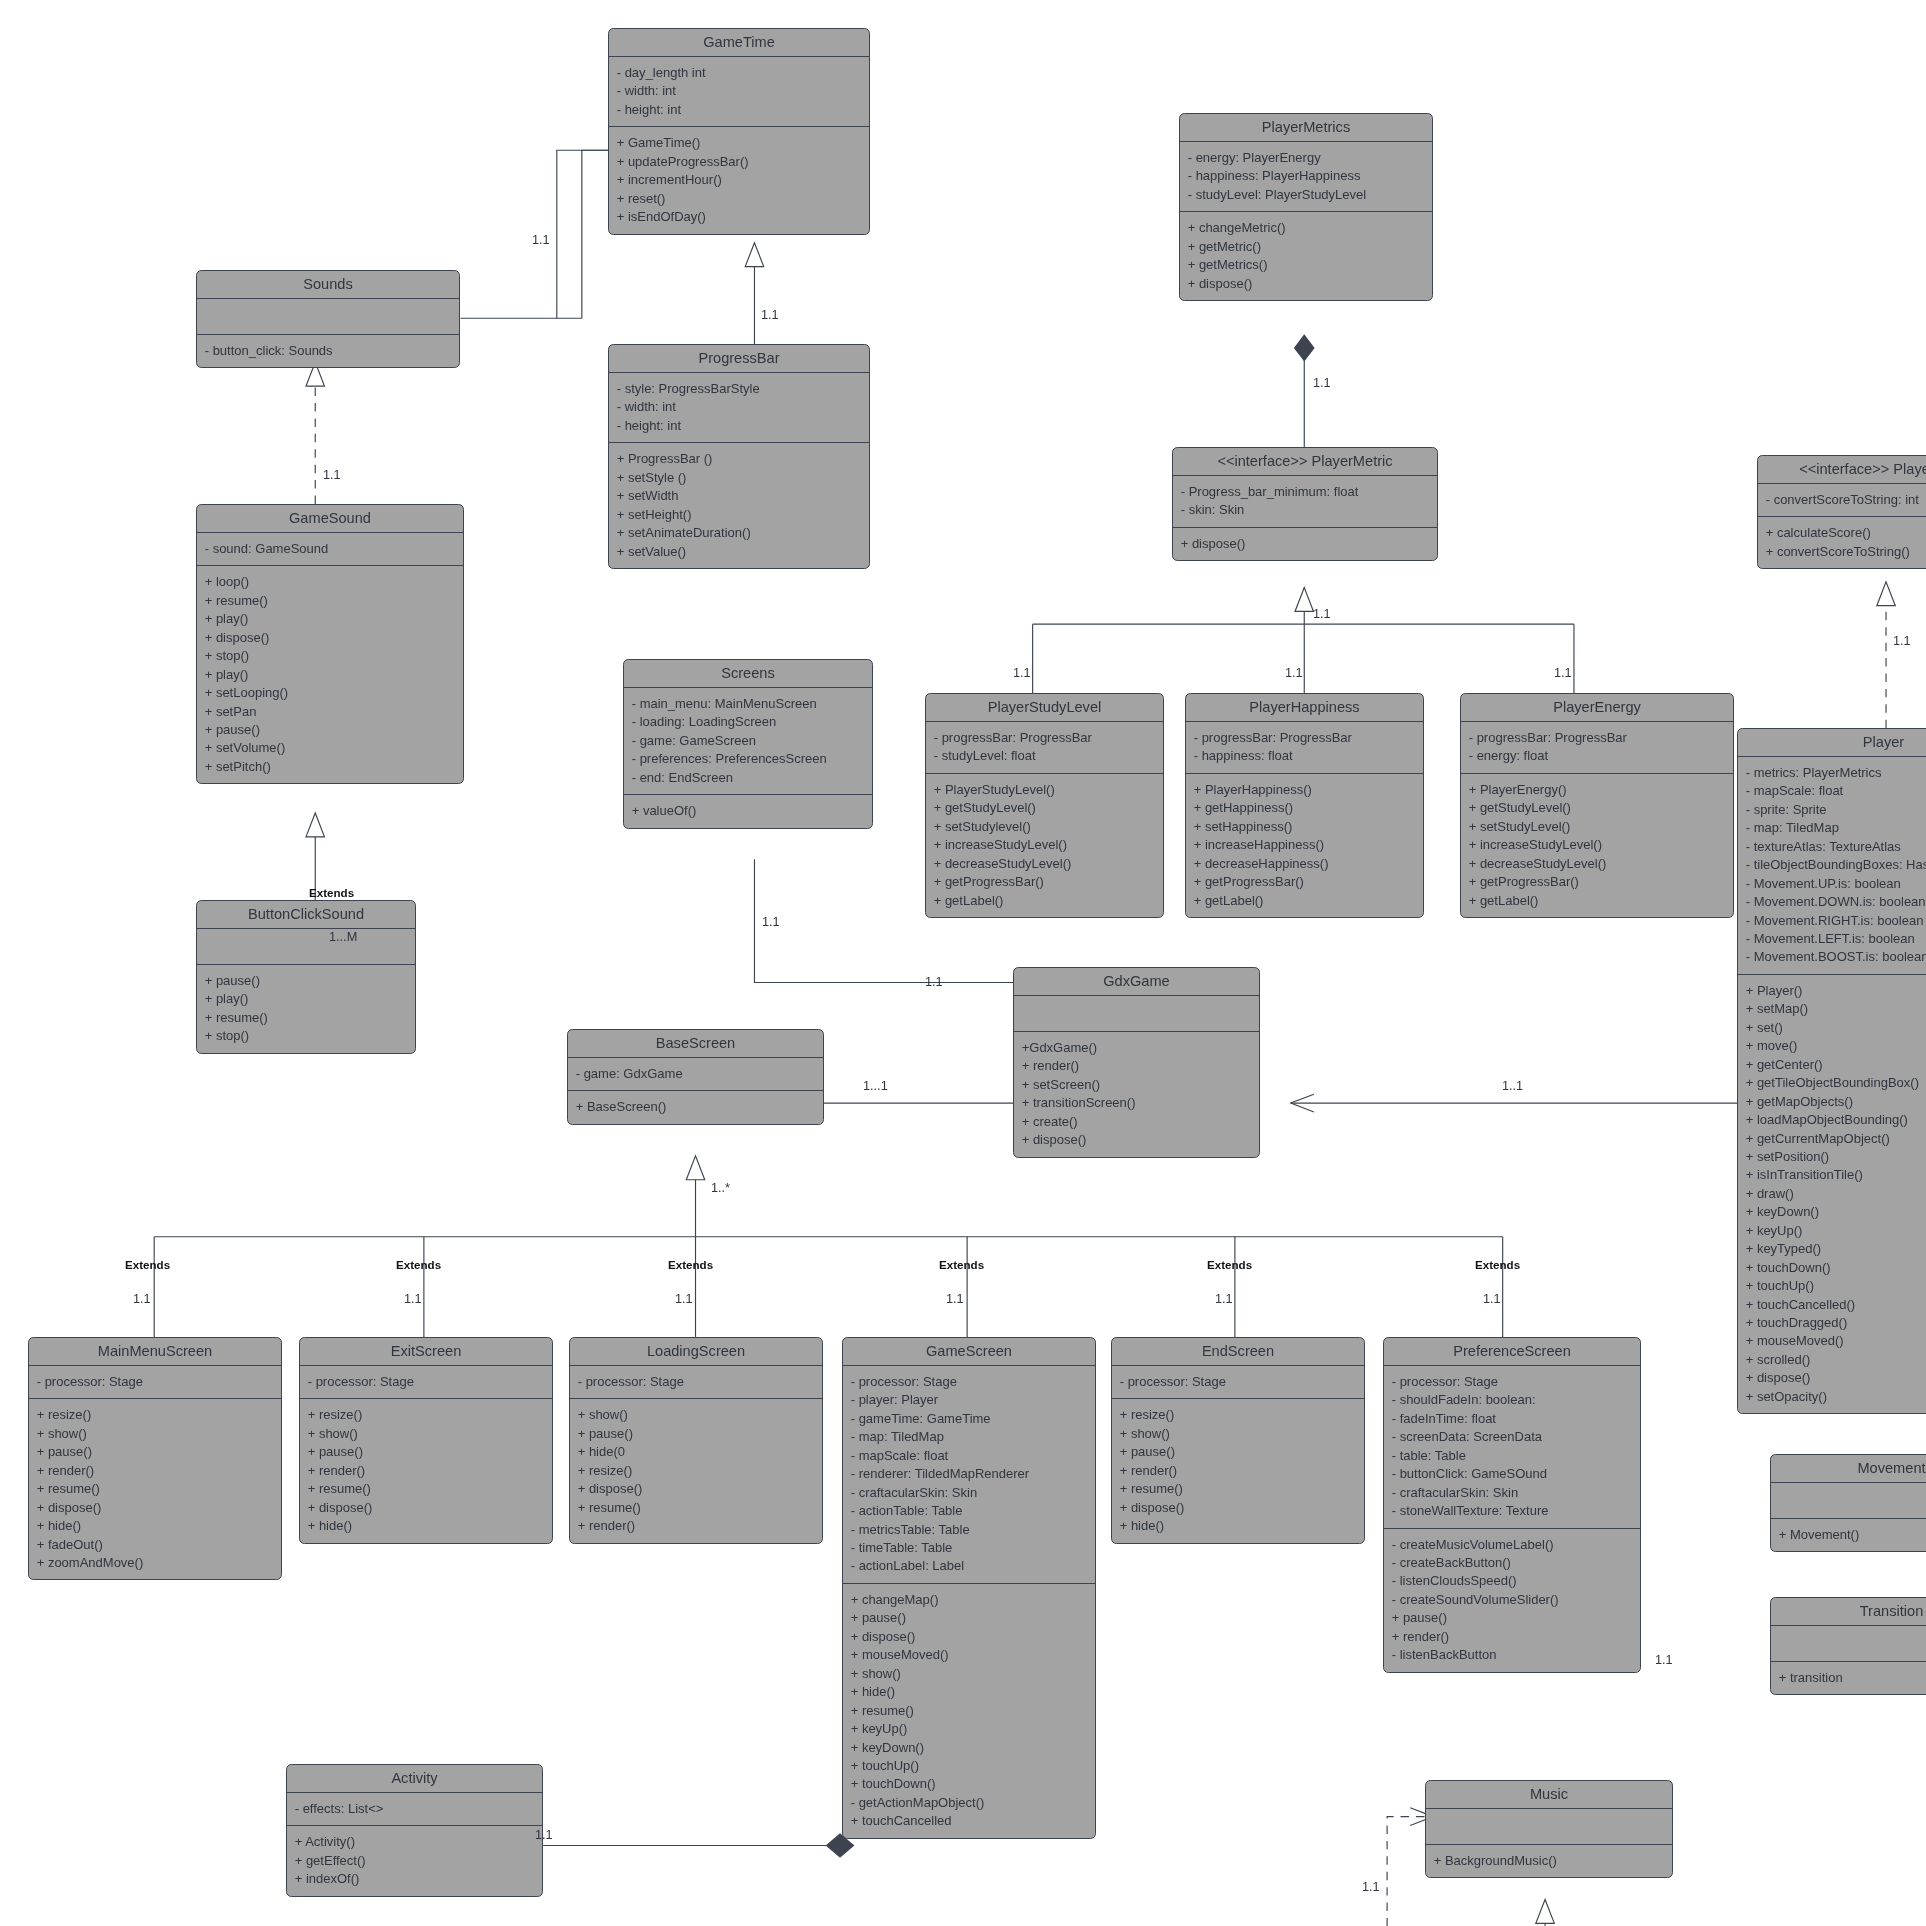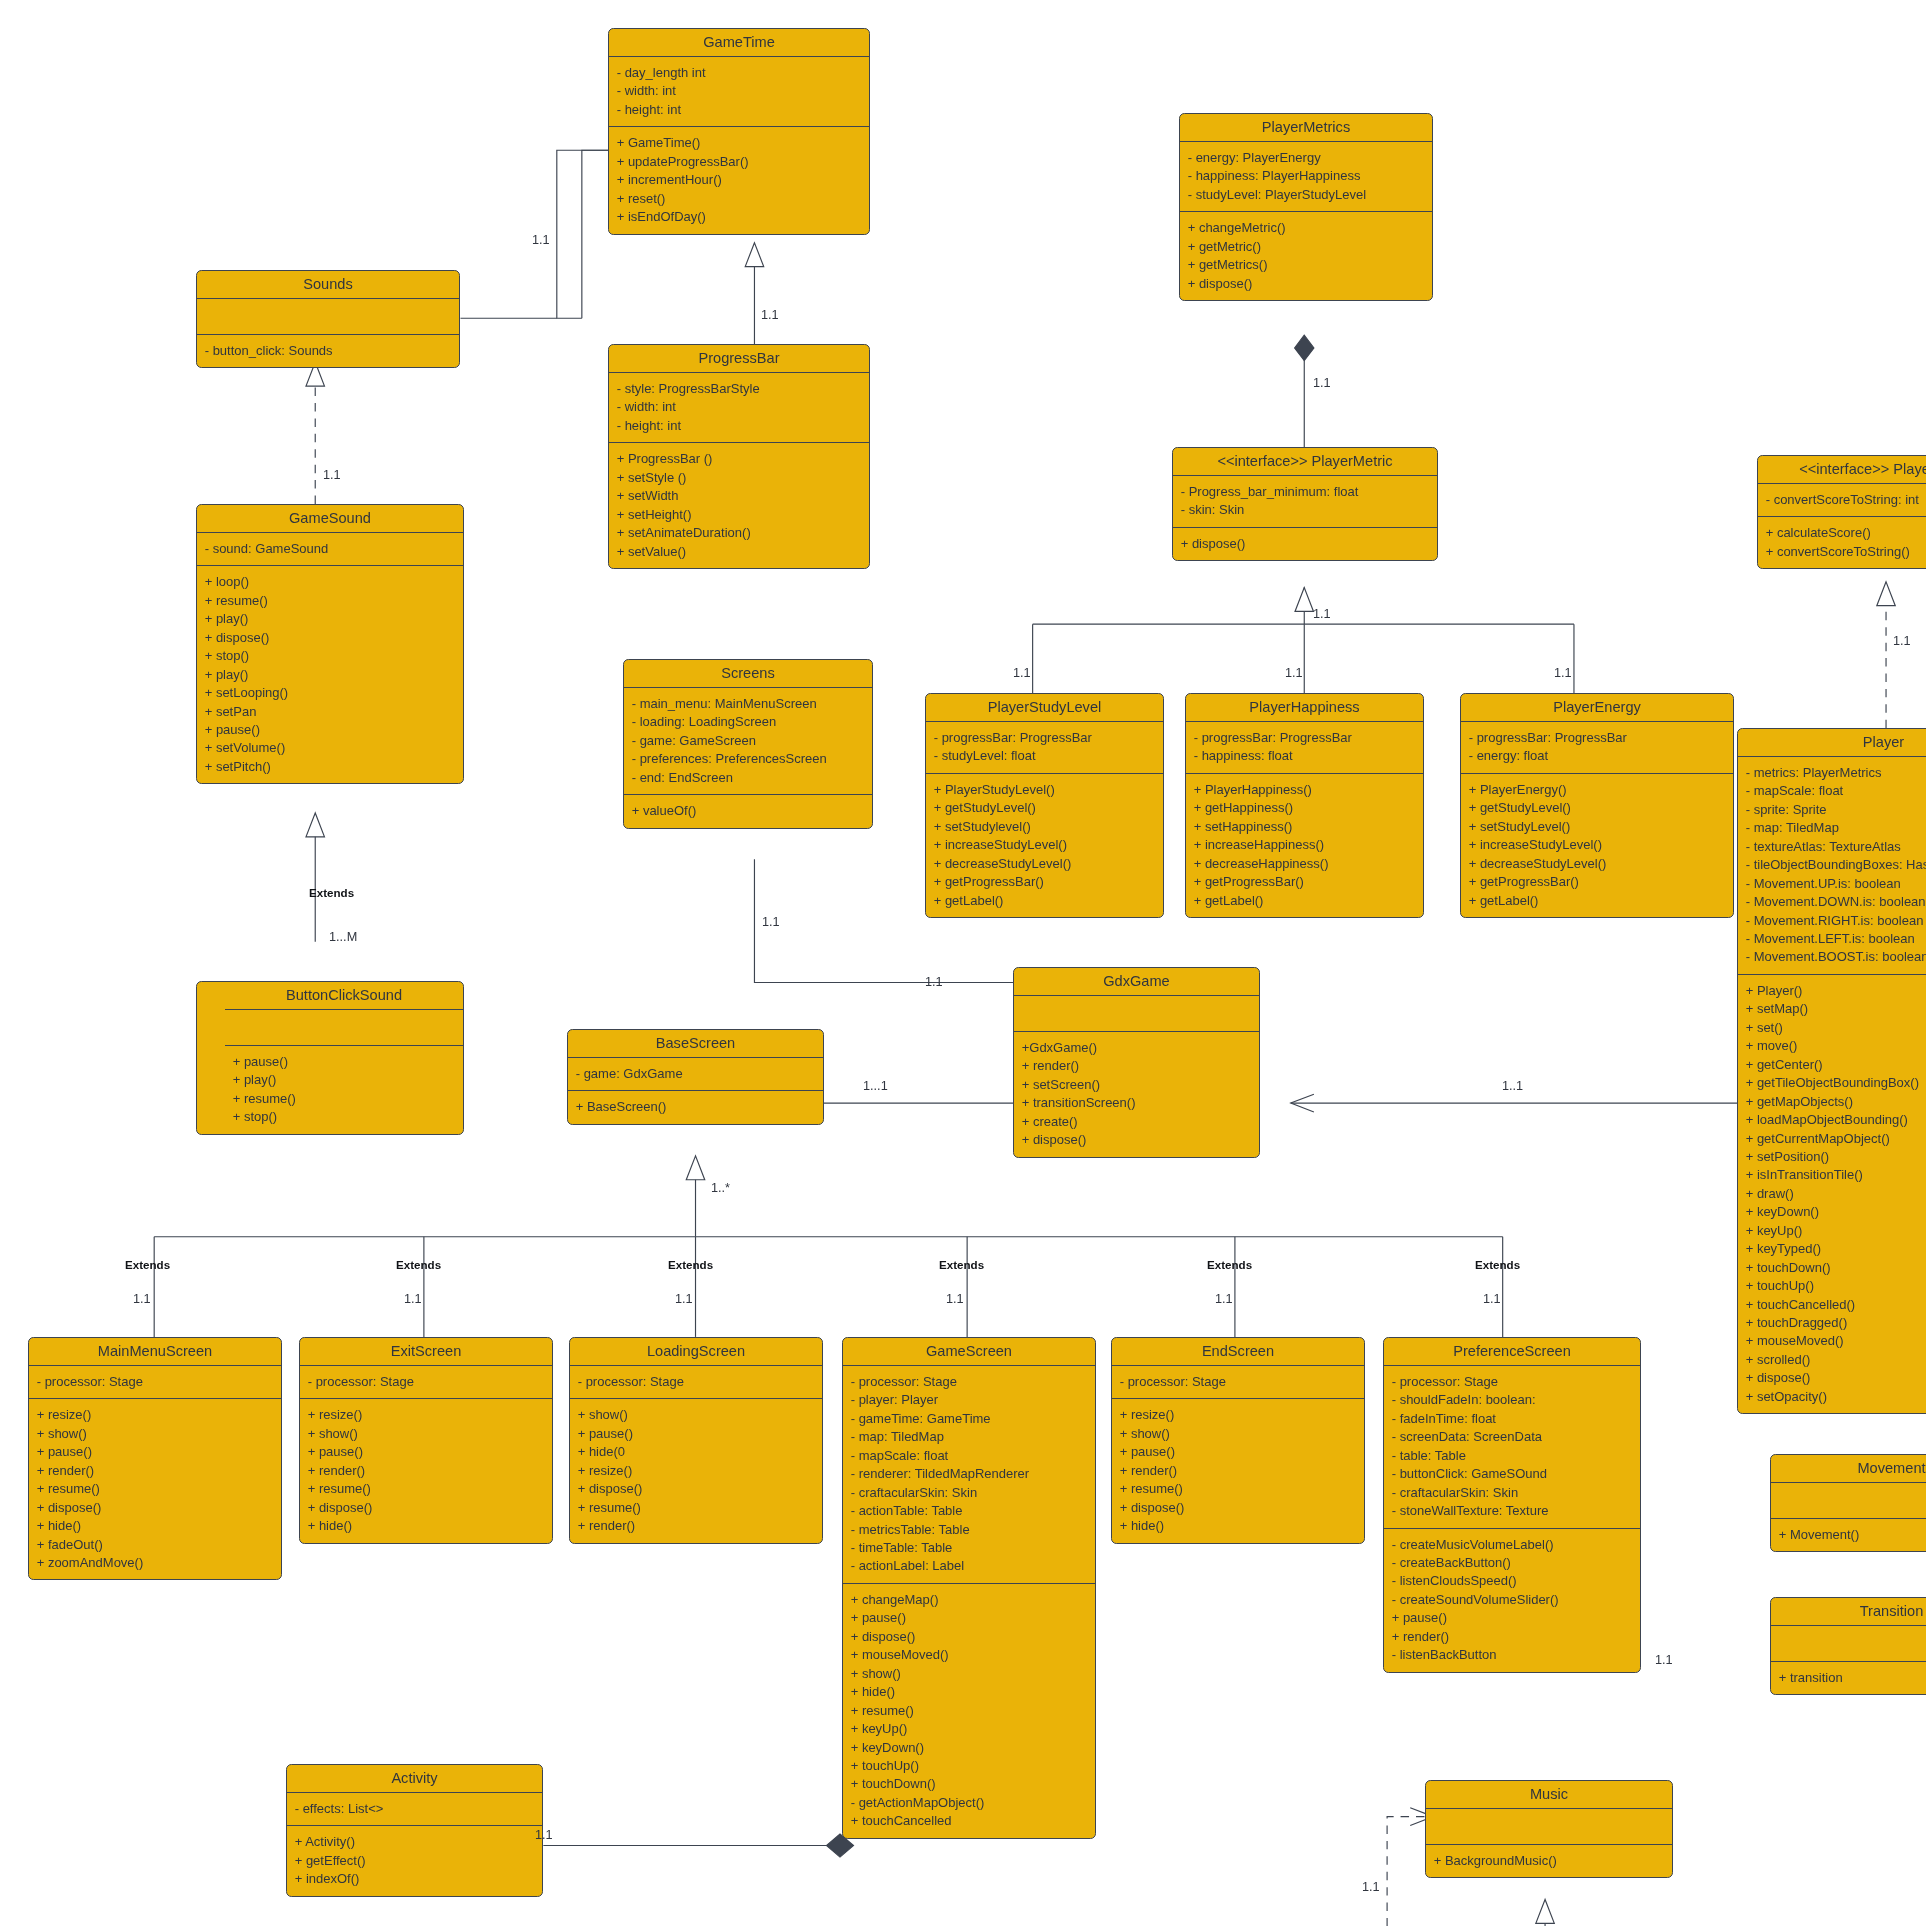--- a/index.html
+++ b/index.html
@@ -14,21 +14,21 @@
     background: #ffffff;
     font-family: "Liberation Sans", sans-serif;
     color: #30353f;
     overflow: hidden;
   }
   .uml-class {
     position: absolute;
     box-sizing: border-box;
     border: 1.2px solid #3d4450;
     border-radius: 5.4px;
-    background: #eab308;
+    background: #a3a3a3;
     overflow: hidden;
   }
   .uml-title {
     text-align: center;
     font-size: 14.6px;
     line-height: 1.05;
     padding: 6.2px 3.1px 5.4px 3.1px;
     border-bottom: 1.2px solid #3d4450;
     white-space: nowrap;
   }
@@ -362,21 +362,21 @@
   </div>
 
   <div class="uml-class" style="left:1770px;top:1597px;width:243px;">
     <div class="uml-title">Transition</div>
     <div class="uml-attrs empty"></div>
     <div class="uml-ops">
       <div class="row">+ transition</div>
     </div>
   </div>
 
-  <div class="uml-class" style="left:196px;top:981px;width:268px;padding-left:28px;">
+  <div class="uml-class" style="left:196px;top:900px;width:220px;">
     <div class="uml-title">ButtonClickSound</div>
     <div class="uml-attrs empty"></div>
     <div class="uml-ops">
       <div class="row">+ pause()</div>
       <div class="row">+ play()</div>
       <div class="row">+ resume()</div>
       <div class="row">+ stop()</div>
     </div>
   </div>
 

